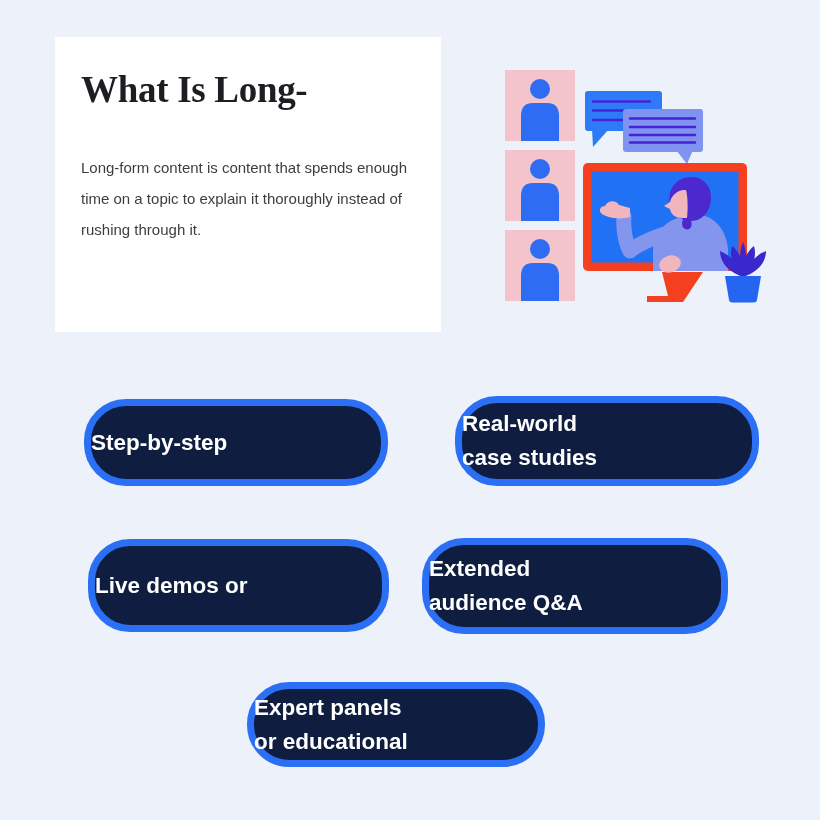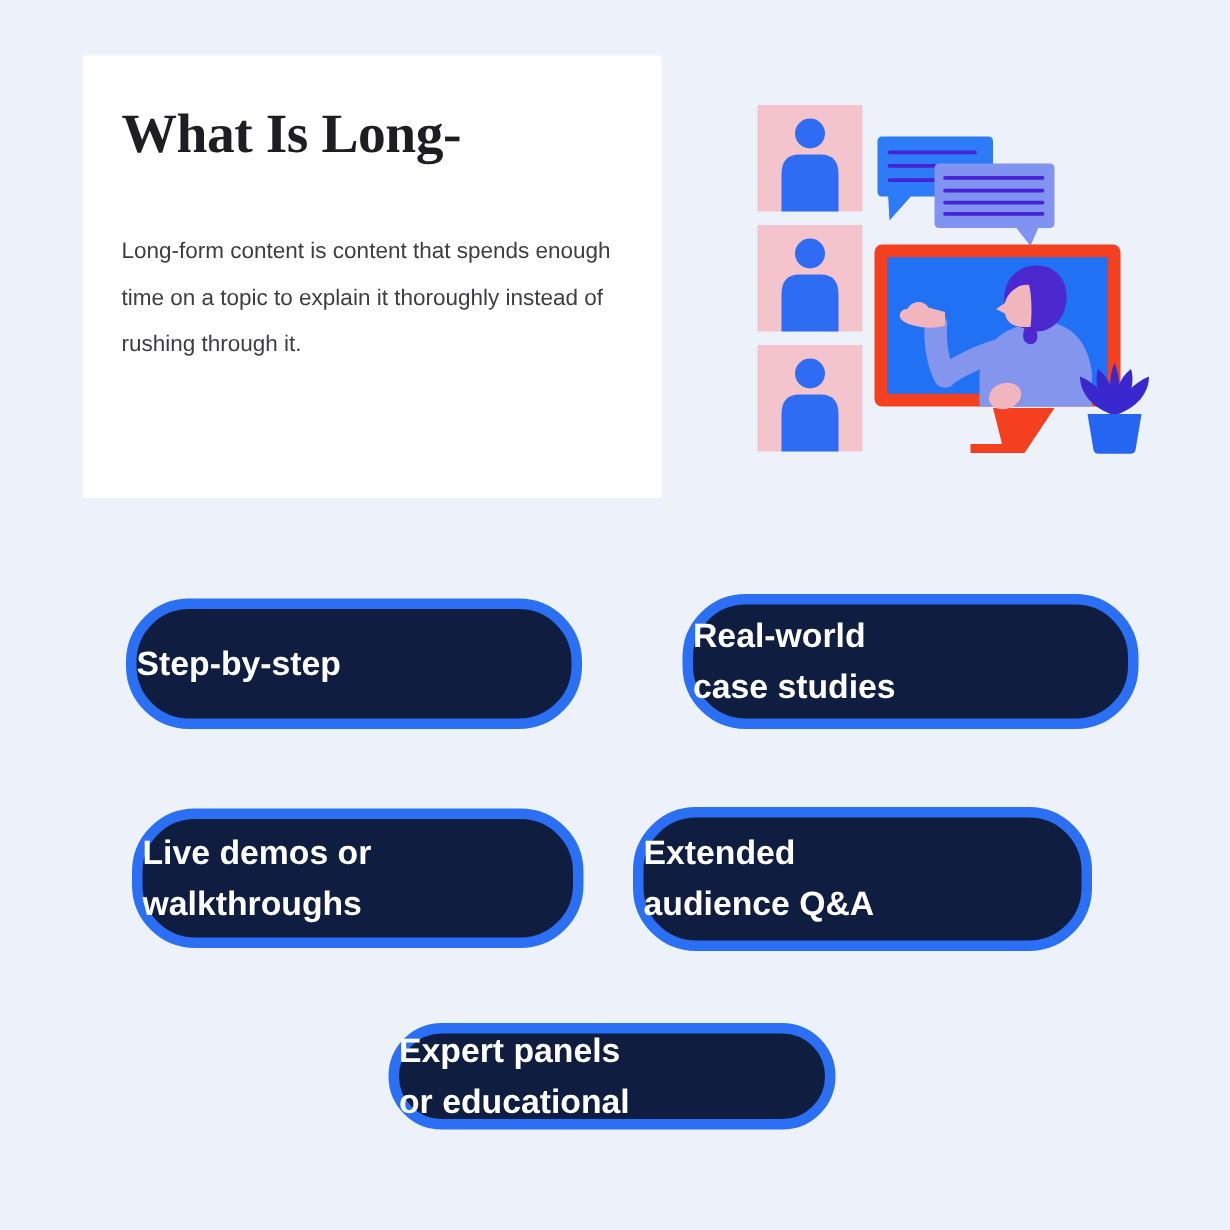--- a/index.html
+++ b/index.html
@@ -48,21 +48,21 @@
     align-items:flex-start;justify-content:center;text-align:center;
   }
   .pill span{
     display:block;color:var(--pill-text);font-weight:700;
     font-size:22.5px;line-height:34px;
   }
   .pill-a{left:84px;top:399px;width:304px;height:87px}
   .pill-b{left:455px;top:396px;width:304px;height:90px}
   .pill-c{left:88px;top:539px;width:301px;height:93px}
   .pill-d{left:422px;top:538px;width:306px;height:96px}
-  .pill-e{left:259px;top:682px;width:298px;height:71px}
+  .pill-e{left:247px;top:682px;width:298px;height:85px}
 </style>
 </head>
 <body>
 
 <div class="stage">
 
   <div class="card">
     <h1>
       <span>What Is Long-</span>
     </h1>
@@ -126,21 +126,20 @@
   <div>
     <div class="pill pill-a">
       <span>Step-by-step</span>
     </div>
     <div class="pill pill-b">
       <span>Real-world</span>
       <span>case studies</span>
     </div>
     <div class="pill pill-c">
       <span>Live demos or</span>
-      <span>walkthroughs</span>
     </div>
     <div class="pill pill-d">
       <span>Extended</span>
       <span>audience Q&amp;A</span>
     </div>
     <div class="pill pill-e">
       <span>Expert panels</span>
       <span>or educational</span>
     </div>
   </div>

